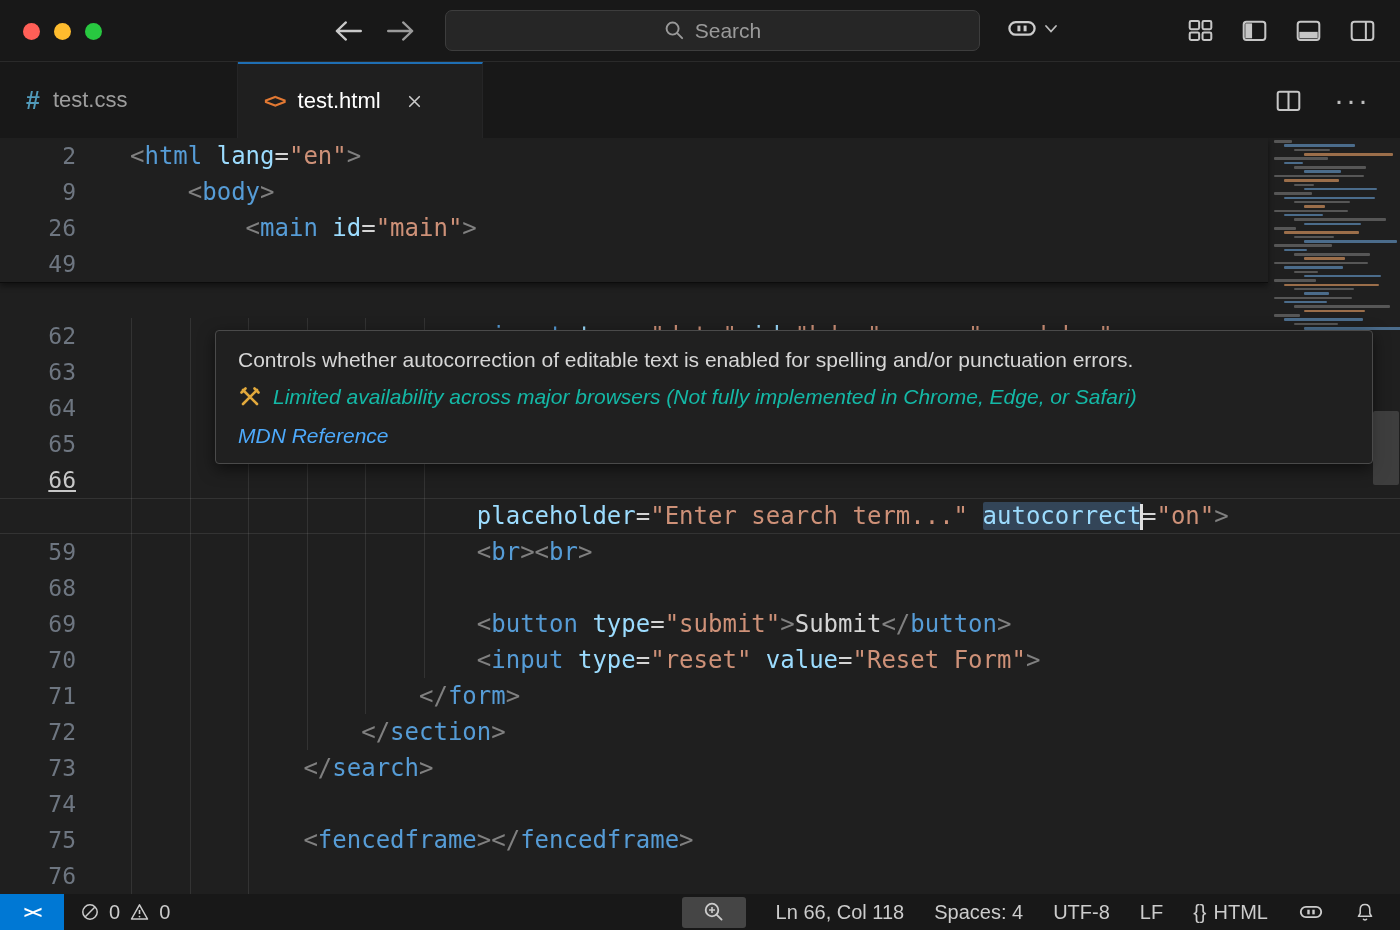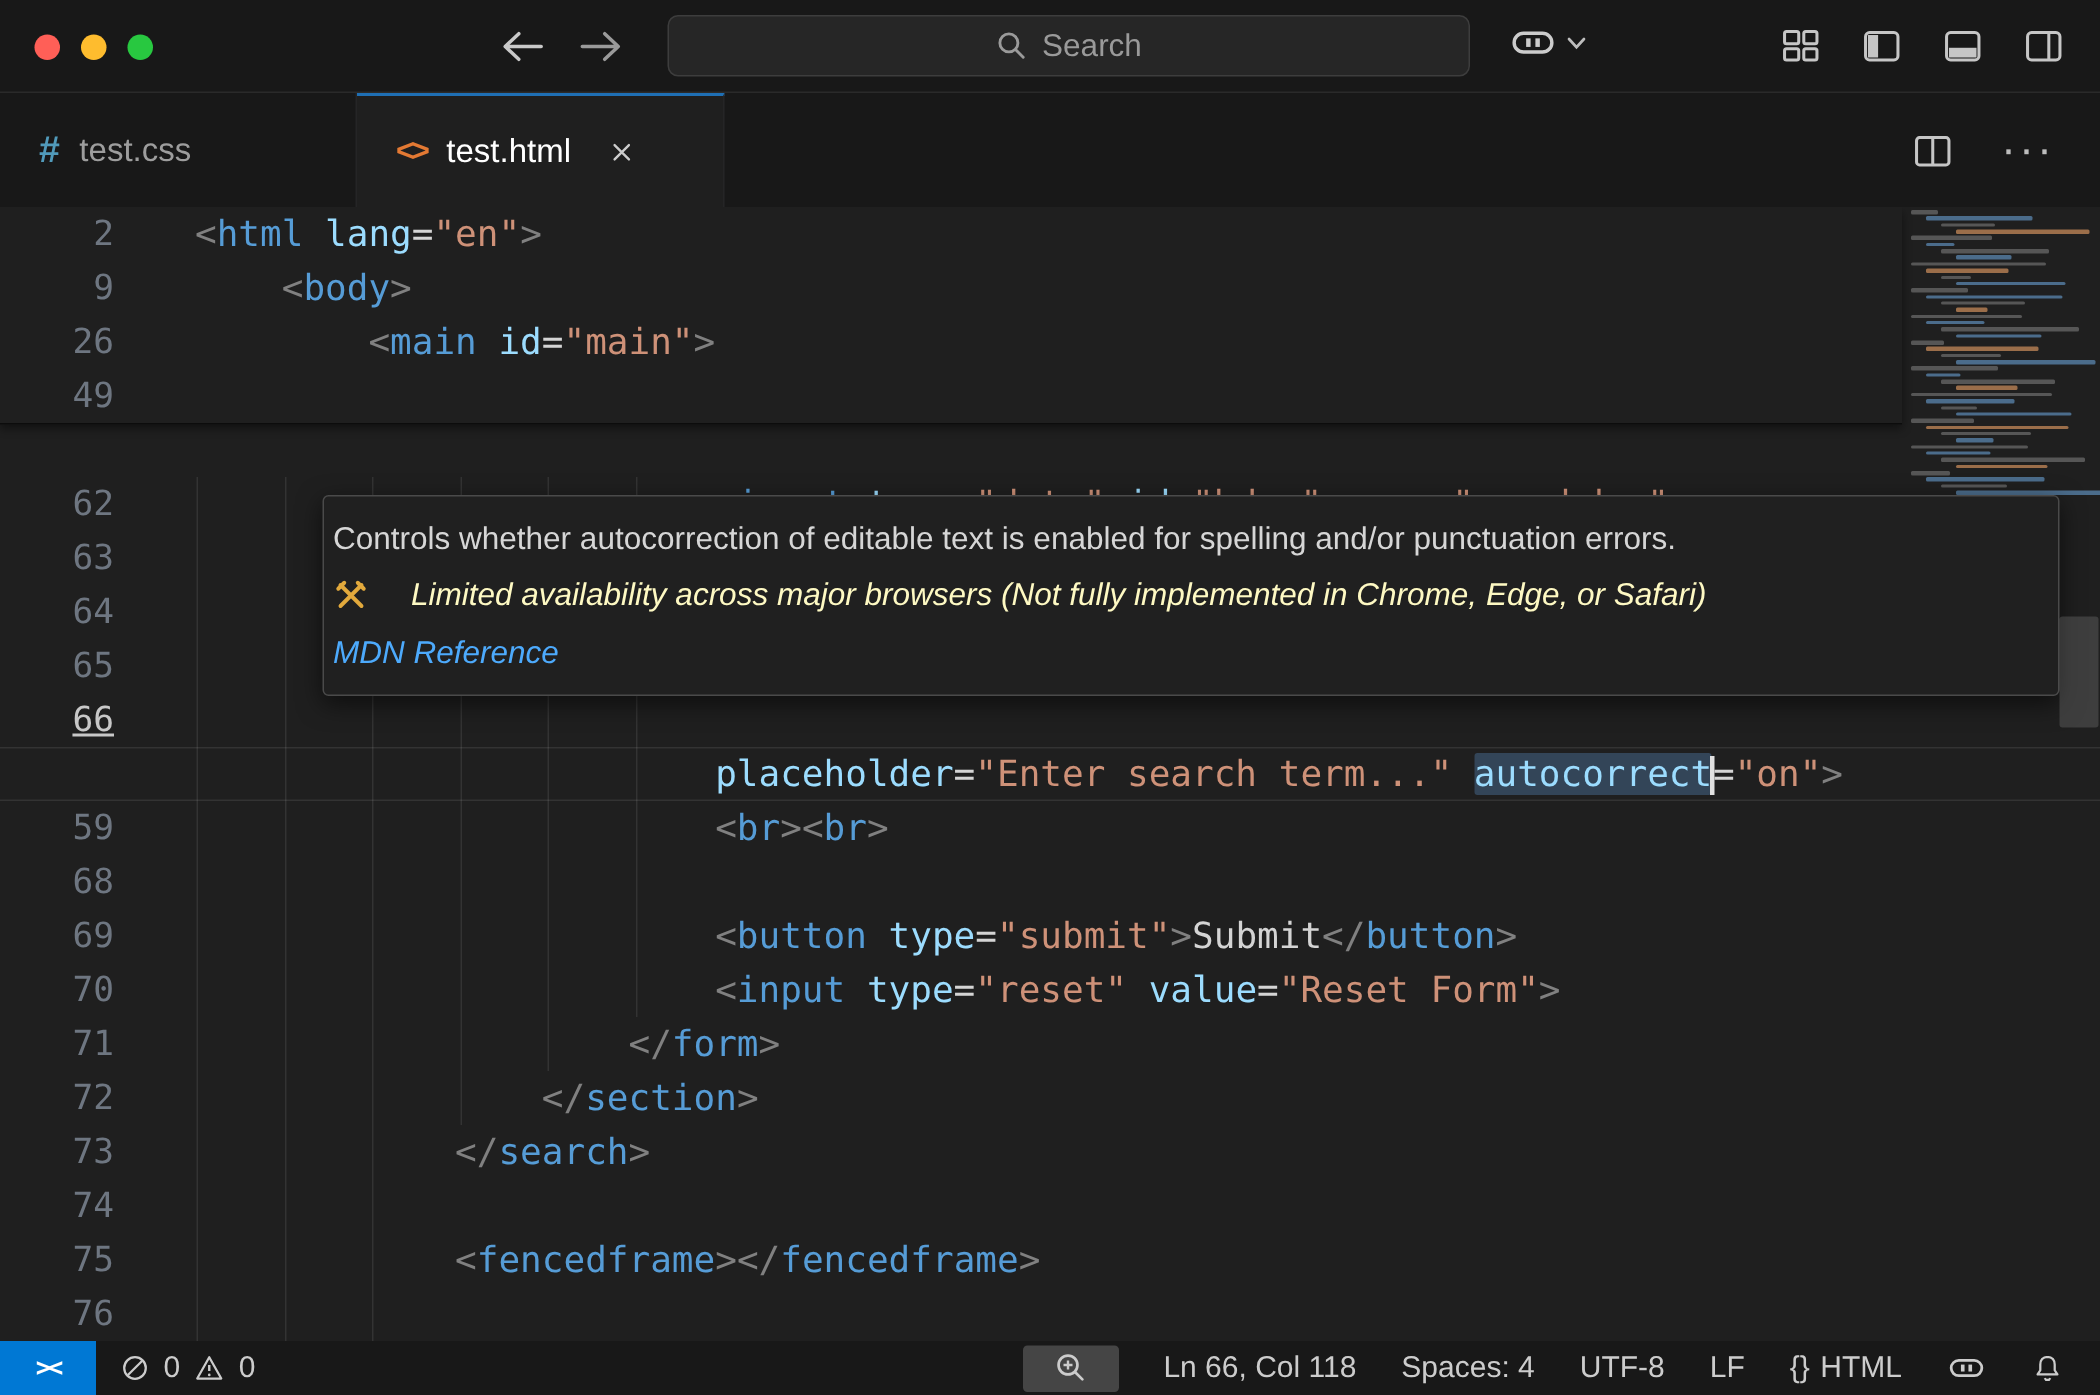--- a/index.html
+++ b/index.html
@@ -54,24 +54,24 @@
 
   
   .minimap{position:absolute;top:2px;right:0;width:132px;height:560px;z-index:2;}
   .minimap .bar{position:absolute;height:2.5px;border-radius:1px;opacity:.75;}
   .mm-slider{position:absolute;right:1px;top:273px;width:26px;height:74px;
              background:rgba(255,255,255,.14);border-radius:2px;z-index:25;}
 
   
   .tooltip{position:absolute;left:215px;top:330px;width:1158px;box-sizing:border-box;z-index:20;
            background:#202020;border:1px solid #4a4a4a;border-radius:4px;
-           padding:17px 22px 15px 6px;box-shadow:0 5px 16px rgba(0,0,0,.55);
+           padding:17px 22px 15px 22px;box-shadow:0 5px 16px rgba(0,0,0,.55);
            font-size:21px;color:#d6d6d6;}
   .tooltip .desc{margin-bottom:13px;}
-  .tooltip .avail{display:flex;align-items:flex-start;gap:28px;font-style:italic;color:#fef9c3;margin-bottom:15px;}
+  .tooltip .avail{display:flex;align-items:flex-start;gap:11px;font-style:italic;color:#14b8a6;margin-bottom:15px;}
   .tooltip .mdn{color:var(--link);text-decoration:none;cursor:pointer;font-style:italic;}
 
   
   .statusbar{position:absolute;left:0;bottom:0;width:100%;height:36px;background:var(--bg-chrome);
              display:flex;align-items:center;font-size:20px;color:var(--statusbar-fg);}
   .remote{width:64px;height:36px;background:var(--accent);color:#fff;display:flex;align-items:center;
           justify-content:center;font-family:"DejaVu Sans Mono",monospace;font-weight:bold;font-size:17px;letter-spacing:-2px;}
   .sb-left{display:flex;align-items:center;gap:9px;margin-left:16px;}
   .sb-right{margin-left:auto;display:flex;align-items:center;gap:30px;padding-right:24px;}
   .sb-item{display:flex;align-items:center;gap:7px;}

